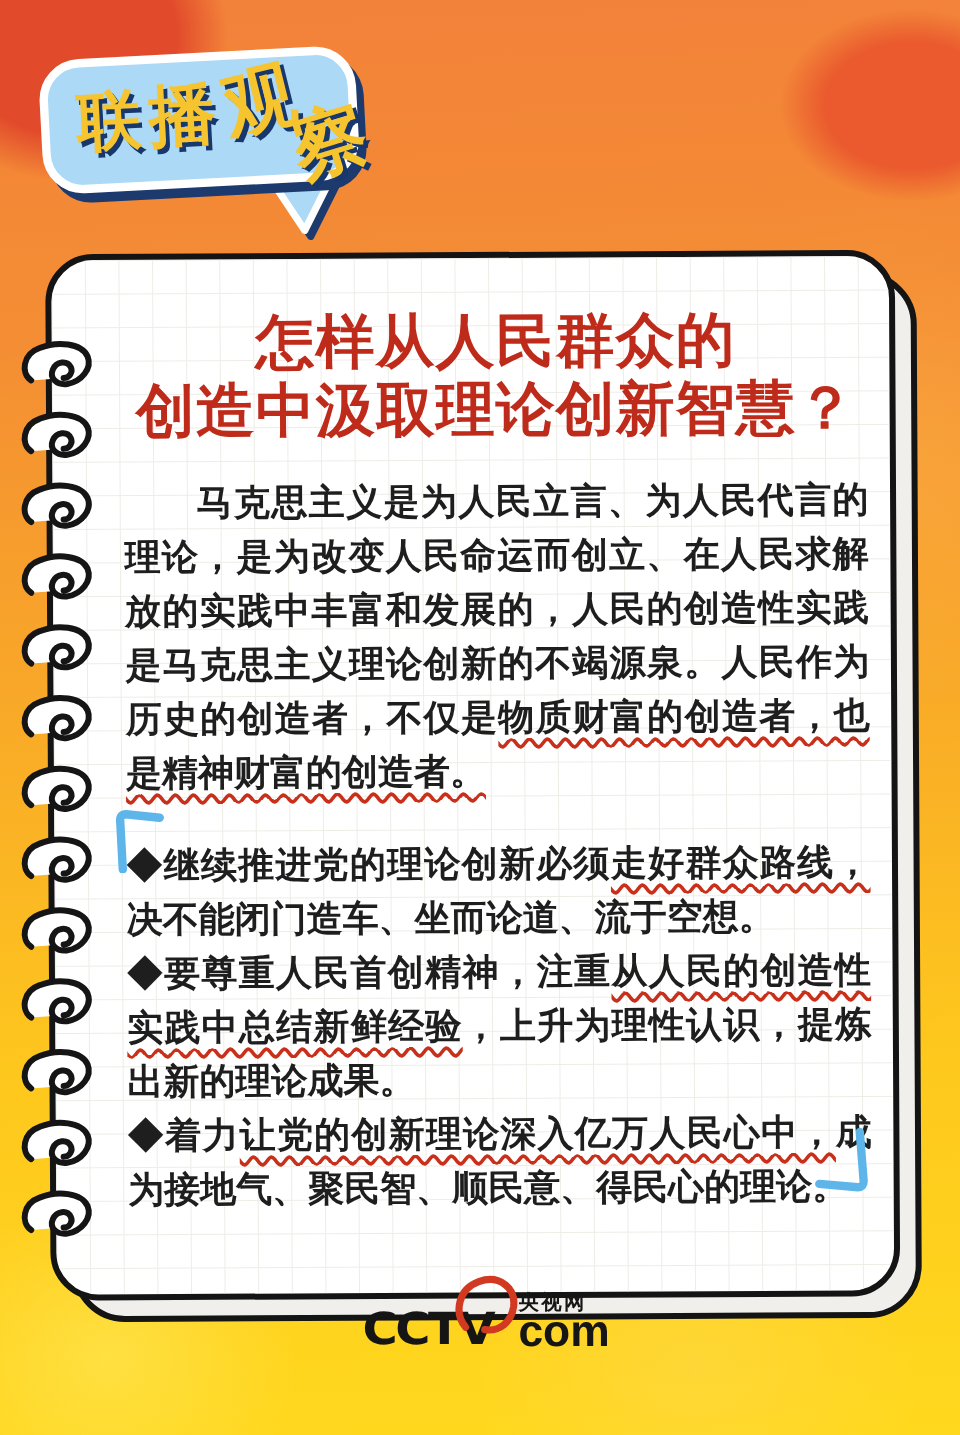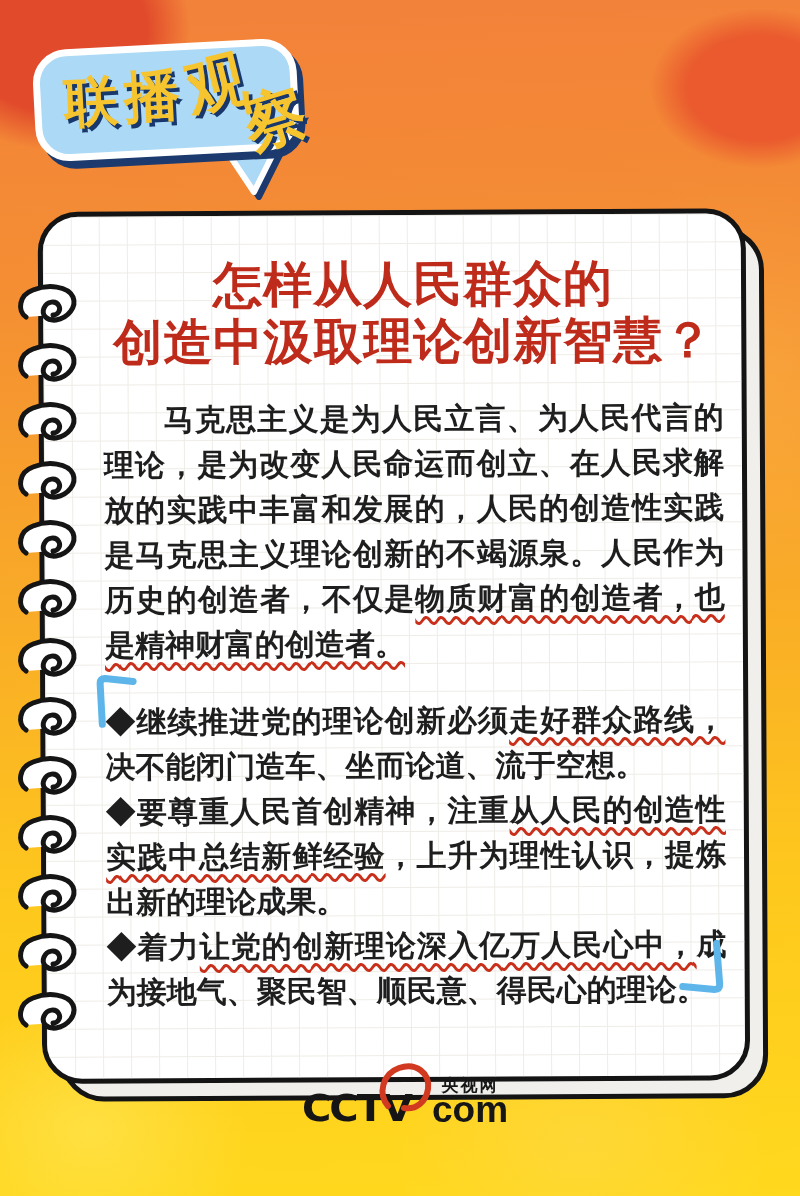--- a/index.html
+++ b/index.html
@@ -69,21 +69,21 @@
   #rings { position:absolute; left:14px; top:280px; z-index:7;
     display:flex; flex-direction:column; gap:11px; }
   .ring { width:68px; height:48px; }
 
   
   #site-logo { position:absolute; left:302px; top:1060px; width:210px; height:74px; z-index:3; }
   #cctv-word { position:absolute; left:0; top:28px; font-size:40px; font-weight:900;
     letter-spacing:-2px; color:#151515; font-family:"DejaVu Sans", sans-serif;
     transform:scaleY(.92); line-height:1; }
   #swoosh { position:absolute; left:74px; top:0px; }
-  #site-col { position:absolute; left:130px; top:16px;text-align:center; }
+  #site-col { position:absolute; left:130px; top:16px; }
   #site-name { font-size:17px; font-weight:700; color:#161616; letter-spacing:2px; line-height:20px; }
   #site-domain { font-size:37px; font-weight:800; color:#161616; line-height:28px; }
 </style>
 </head>
 <body>
 
 <div class="blob" id="blob-tl"></div>
 <div class="blob" id="blob-tr"></div>
 <div class="blob" id="blob-mid"></div>
 <div class="blob" id="blob-bl"></div>

